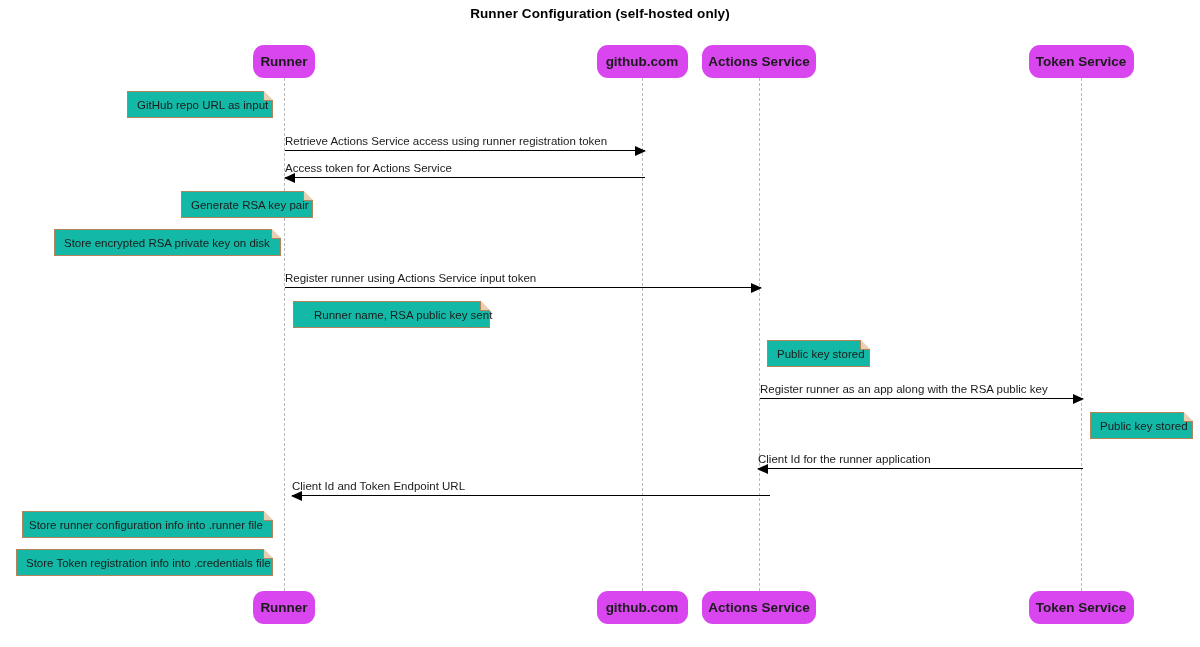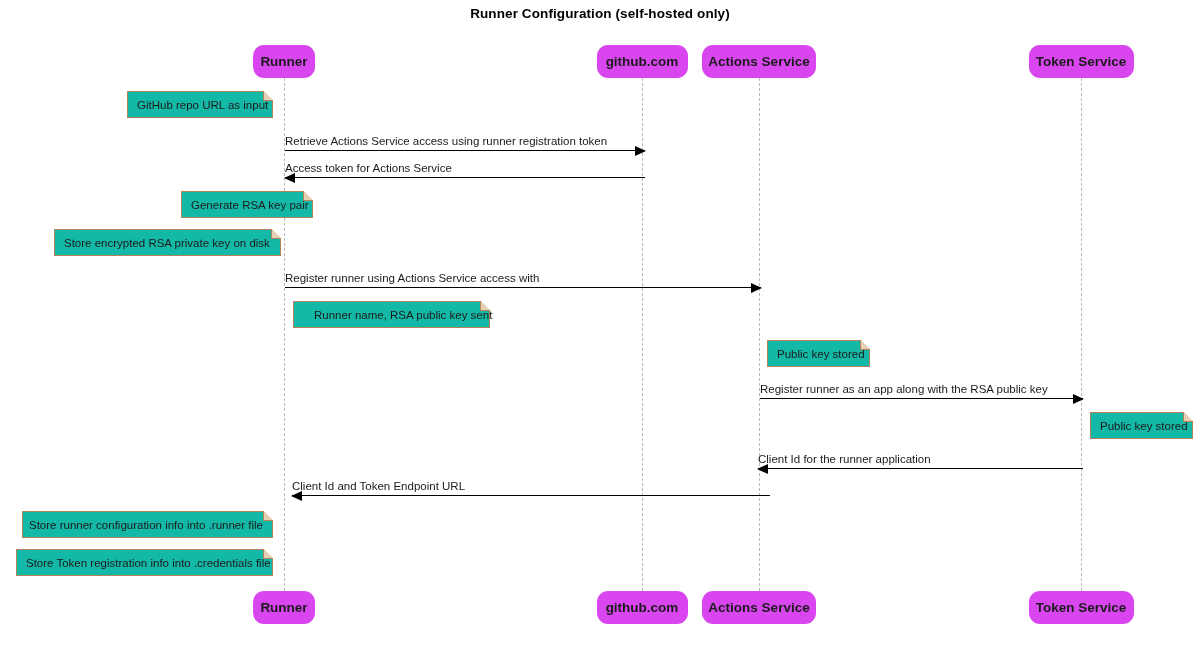--- a/index.html
+++ b/index.html
@@ -169,21 +169,21 @@
         <div class="label">Retrieve Actions Service access using runner registration token</div>
       </div>
       <div class="msg to-left" style="left: 285px; top: 177px; width: 360px;">
         <div class="line"></div>
         <div class="head"></div>
         <div class="label">Access token for Actions Service</div>
       </div>
       <div class="msg to-right" style="left: 285px; top: 287px; width: 476px;">
         <div class="line"></div>
         <div class="head"></div>
-        <div class="label">Register runner using Actions Service access with</div>
+        <div class="label">Register runner using Actions Service input token</div>
       </div>
       <div class="msg to-right" style="left: 760px; top: 398px; width: 323px;">
         <div class="line"></div>
         <div class="head"></div>
         <div class="label">Register runner as an app along with the RSA public key</div>
       </div>
       <div class="msg to-left" style="left: 758px; top: 468px; width: 325px;">
         <div class="line"></div>
         <div class="head"></div>
         <div class="label">Client Id for the runner application</div>

